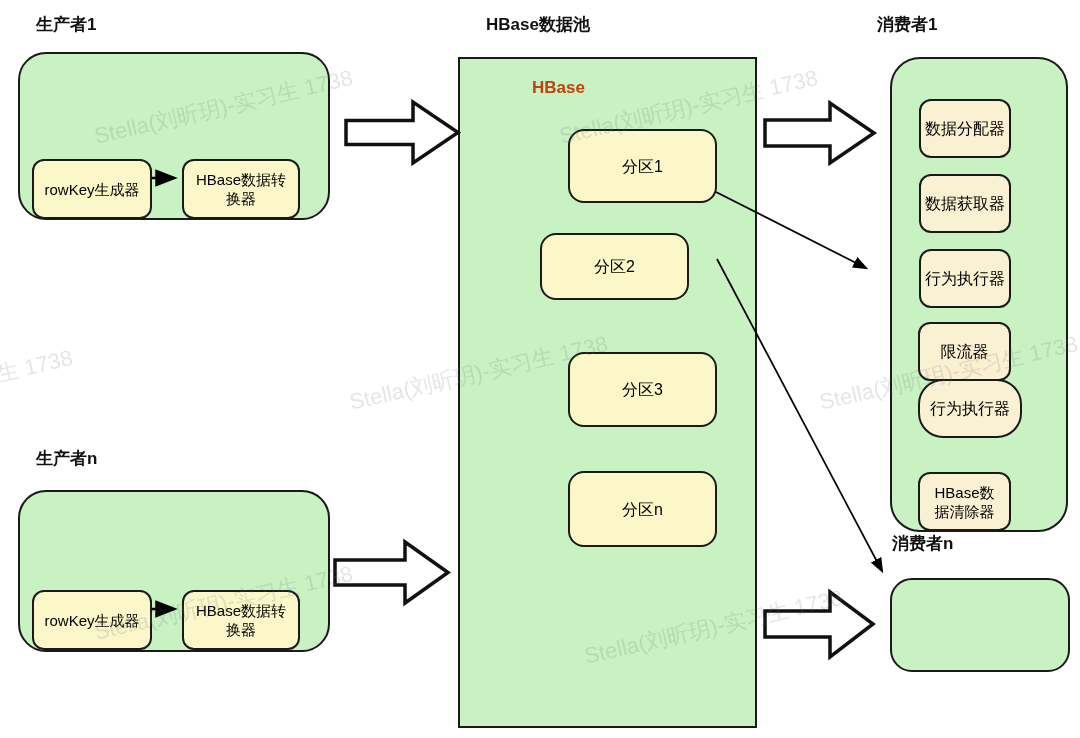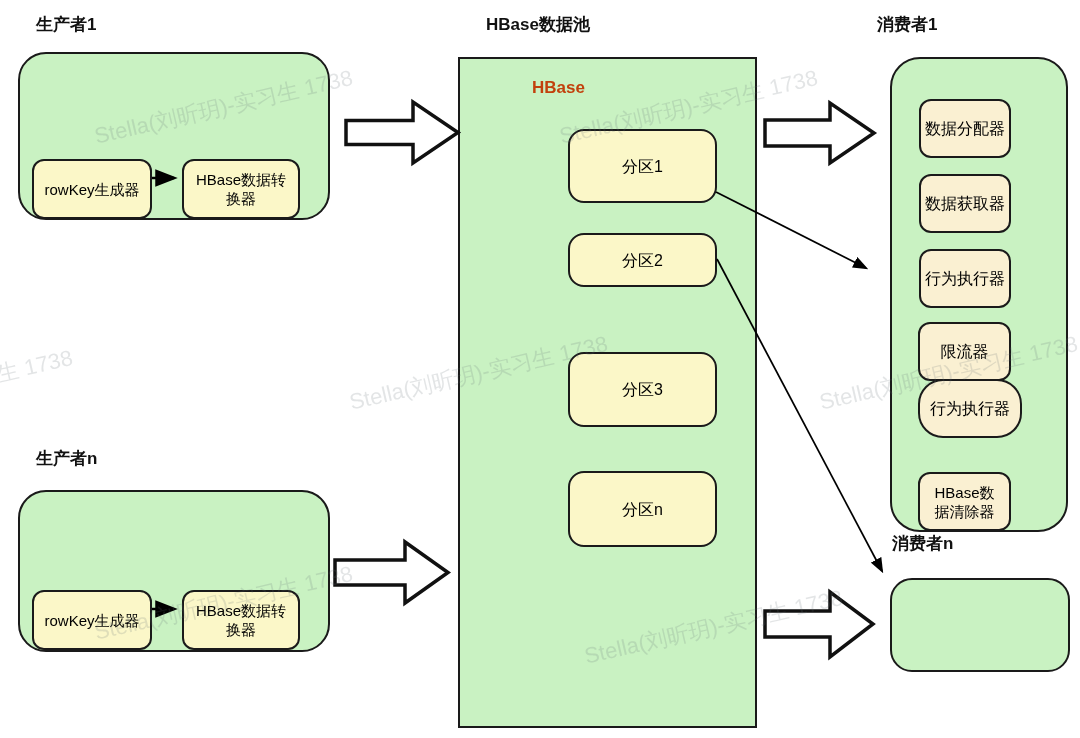--- a/index.html
+++ b/index.html
@@ -52,21 +52,21 @@
 
   <div class="lbl" style="left:36px;top:447px;">生产者n</div>
   <div class="gbox" style="left:18px;top:490px;width:312px;height:162px;border-radius:28px;"></div>
   <div class="ybox" style="left:32px;top:579px;width:120px;height:60px;">rowKey生成器</div>
   <div class="ybox conv" style="left:182px;top:579px;width:118px;height:60px;">HBase数据转换器</div>
 
   <div class="lbl" style="left:486px;top:13px;">HBase数据池</div>
   <div class="gbox" style="left:458px;top:57px;width:299px;height:671px;border-radius:0;"></div>
   <div class="inner-pool-lbl" style="left:532px;top:77px;">HBase</div>
   <div class="ybox part" style="left:568px;top:118px;width:149px;height:74px;">分区1</div>
-  <div class="ybox part" style="left:568px;top:222px;width:149px;height:54px;">分区2</div>
+  <div class="ybox part" style="left:540px;top:222px;width:149px;height:67px;">分区2</div>
   <div class="ybox part" style="left:568px;top:341px;width:149px;height:75px;">分区3</div>
   <div class="ybox part" style="left:568px;top:460px;width:149px;height:76px;">分区n</div>
 
   <div class="lbl" style="left:877px;top:13px;">消费者1</div>
   <div class="gbox" style="left:890px;top:57px;width:178px;height:475px;border-radius:30px;"></div>
   <div class="ybox cons" style="left:919px;top:88px;width:92px;height:59px;">数据分配器</div>
   <div class="ybox cons" style="left:919px;top:163px;width:92px;height:59px;">数据获取器</div>
   <div class="ybox cons" style="left:919px;top:238px;width:92px;height:59px;">行为执行器</div>
   <div class="ybox cons" style="left:918px;top:311px;width:93px;height:59px;">限流器</div>
   <div class="ybox cons" style="left:918px;top:368px;width:104px;height:59px;border-radius:25px;">行为执行器</div>

